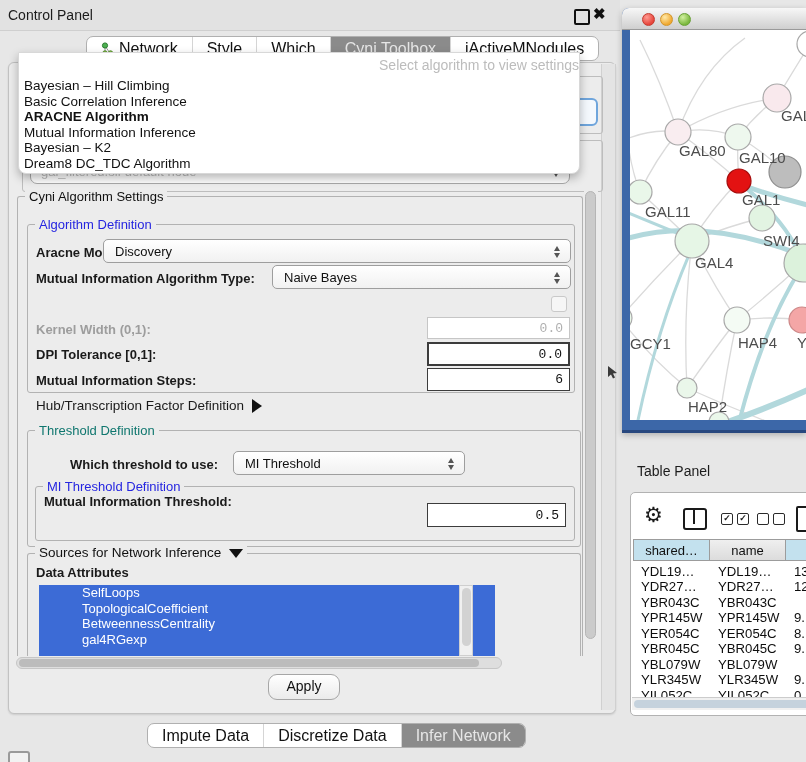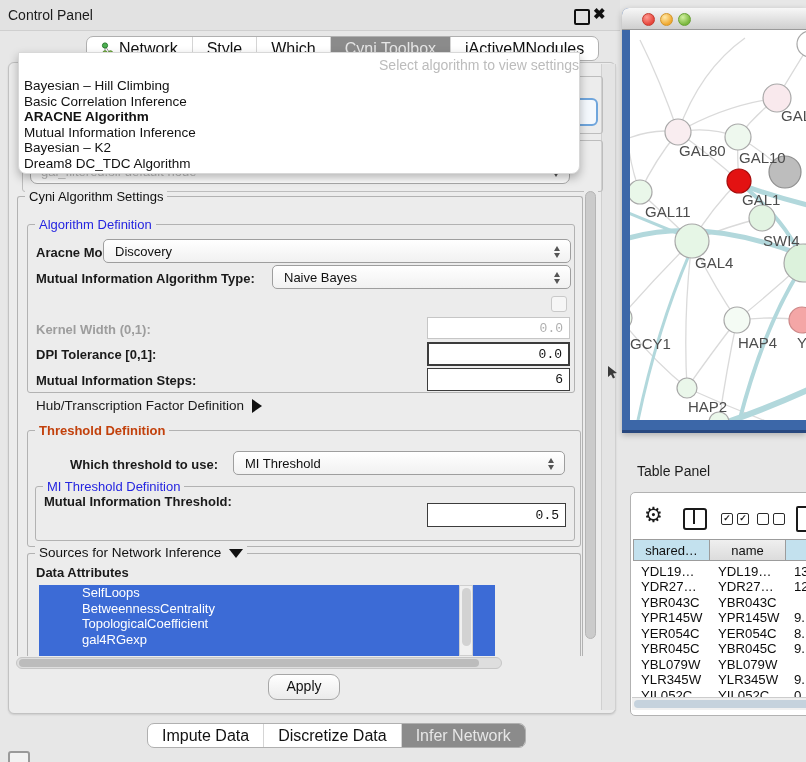--- a/index.html
+++ b/index.html
@@ -40,21 +40,21 @@
   .popup{left:18px;top:52px;width:560px;height:120px;background:#ffffff;border:1px solid #d8d8d8;
          border-radius:0 0 8px 8px;box-shadow:0 4px 10px rgba(0,0,0,0.28);z-index:30;}
   .popup-hint{left:0;top:4px;width:560px;text-align:right;font-size:14px;color:#bcbcbc;}
   .algo-item{position:absolute;left:5px;width:550px;height:15px;font-size:13.5px;line-height:15px;color:#111;padding:0;}
   .algo-item.bold{font-weight:bold;}
 
   
   .settings-clip{left:14px;top:184px;width:570px;height:472px;overflow:hidden;}
   .group{position:absolute;border:1px solid #b2b2b2;border-radius:3px;}
   .gtitle{position:absolute;font-size:13px;background:#ececec;padding:0 4px;white-space:nowrap;}
-  .t-blue{color:#2525e0;} .t-green{color:#c2410c;font-weight:bold;}
+  .t-blue{color:#2525e0;} .t-green{color:#0f766e;}
   .lbl{position:absolute;font-size:13px;font-weight:bold;color:#1a1a1a;white-space:nowrap;}
   .lbl.dis{color:#9d9d9d;}
   .combo{position:absolute;height:24px;border:1px solid #9e9e9e;border-radius:5px;
          background:linear-gradient(#ffffff,#f1f1f1);box-sizing:border-box;}
   .combo .cv{position:absolute;left:11px;top:4px;font-size:13px;color:#111;}
   .spin{position:absolute;right:9px;top:5px;width:7px;height:14px;}
   .spin:before,.spin:after{content:"";position:absolute;left:0;border-left:3.5px solid transparent;border-right:3.5px solid transparent;}
   .spin:before{top:1px;border-bottom:5px solid #555;}
   .spin:after{bottom:1px;border-top:5px solid #555;}
   .field{position:absolute;height:22px;background:#fff;font-family:Liberation Mono, monospace;
@@ -209,41 +209,41 @@
     <input class="field f-mid" style="left: 413px; top: 184px; width: 143px; height: 23px;" value="6">
 
     <span class="lbl" style="left:22px;top:214px;font-weight:normal;font-size:13.5px;">
       <span>Hub/Transcription Factor Definition</span><span class="tri-right"></span>
     </span>
 
     <div class="group" style="left:13px;top:246px;width:552px;height:115px;"></div>
     <span class="gtitle t-green" style="left:21px;top:239px;">Threshold Definition</span>
 
     <span class="lbl" style="left:56px;top:273px;">Which threshold to use:</span>
-    <div class="combo" style="left:219px;top:267px;width:332px;">
+    <div class="combo" style="left:219px;top:267px;width:232px;">
       <span class="cv">MI Threshold</span>
       <span class="spin"></span>
     </div>
 
     <div class="group" style="left:21px;top:302px;width:538px;height:53px;"></div>
     <span class="gtitle t-blue" style="left:29px;top:295px;">MI Threshold Definition</span>
 
     <span class="lbl" style="left:30px;top:310px;">Mutual Information Threshold:</span>
     <input class="field f-mid" style="left: 413px; top: 319px; width: 139px; height: 24px;" value="0.5">
 
     <div class="group" style="left:13px;top:369px;width:552px;height:110px;border-bottom:none;"></div>
     <span class="gtitle" style="left:21px;top:361px;color:#111;font-size:13.5px;">
       <span>Sources for Network Inference</span><span class="tri-down"></span>
     </span>
     <span class="lbl" style="left:22px;top:381px;">Data Attributes</span>
 
     <div class="abs attr-list" style="left:25px;top:401px;" id="attr-list">
         <div class="attr-item">SelfLoops</div>
+        <div class="attr-item">TopologicalCoefficient</div>
         <div class="attr-item">BetweennessCentrality</div>
-        <div class="attr-item">TopologicalCoefficient</div>
         <div class="attr-item">gal4RGexp</div>
       </div>
     <div class="abs attr-vsb" style="left:445px;top:401px;">
       <div class="attr-vsb-thumb"></div>
     </div>
   </div>
 
   <div class="abs set-vsb">
     <div class="set-vsb-thumb"></div>
   </div>

